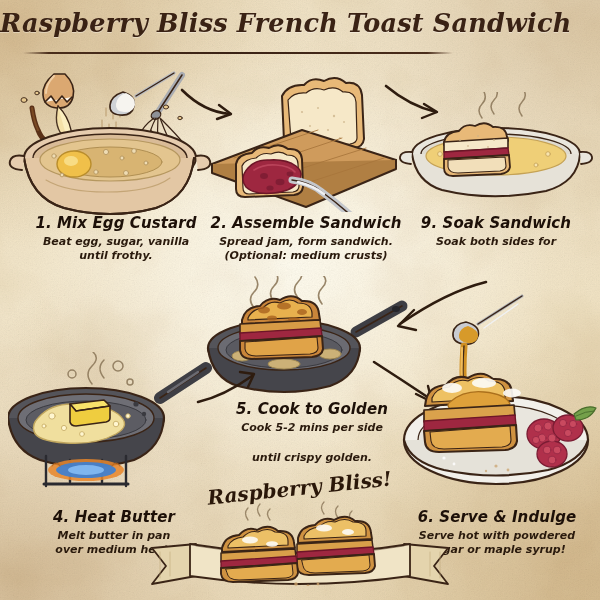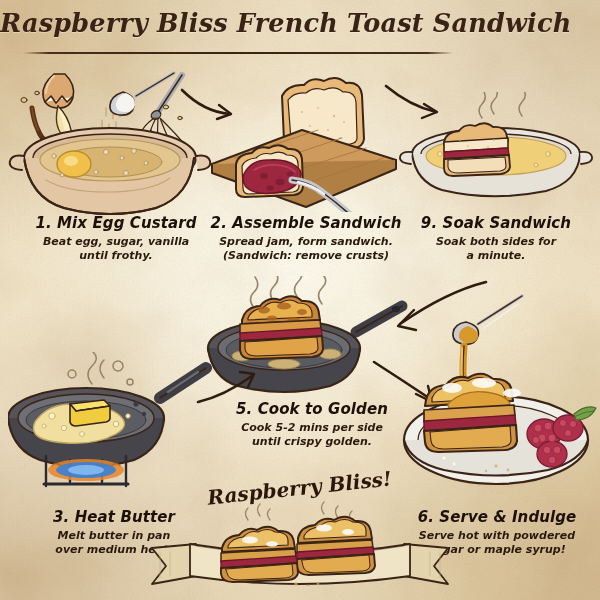--- a/index.html
+++ b/index.html
@@ -215,21 +215,21 @@
         <path d="M92 110 q16 4 26 12" stroke="#f0f1f3" stroke-width="2.4"></path>
         <path d="M154 150 q10 8 14 14" stroke-width="7" stroke="#8b8e94"></path>
         <path d="M154 150 q10 8 14 14" stroke-width="1.4"></path>
       </g>
     </g>
   </svg>
 
   <div class="cap" style="left:200px;top:214px;width:212px;">
     <div class="h">2. Assemble Sandwich</div>
     <div class="d">Spread jam, form sandwich.</div>
-    <div class="d" style="margin-top:0">(Sandwich: remove crusts)</div>
+    <div class="d" style="margin-top:0">(Optional: medium crusts)</div>
   </div>
 
   <svg class="art" style="left:382px;top:78px;" width="70" height="46" viewBox="0 0 70 46">
     <g fill="none" stroke="#2e1c0f" stroke-width="2.6" stroke-linecap="round">
       <path d="M4 8 q24 20 50 26"></path>
       <path d="M42 26 l13 8 l-15 6" stroke-width="2.4" stroke-linejoin="round"></path>
     </g>
   </svg>
 
   <svg class="art" style="left:398px;top:92px;" width="196" height="120" viewBox="0 0 196 120">
@@ -270,21 +270,20 @@
           <circle cx="70" cy="54" r="1"></circle>
             <circle cx="90" cy="55" r="1"></circle>
         </g>
       </g>
     </g>
   </svg>
 
   <div class="cap" style="left:396px;top:214px;width:200px;">
     <div class="h">9. Soak Sandwich</div>
     <div class="d">Soak both sides for</div>
-    <div class="d" style="margin-top:0">a minute.</div>
   </div>
 
   <svg class="art" style="left:352px;top:276px;" width="140" height="70" viewBox="0 0 140 70">
     <g fill="none" stroke="#2e1c0f" stroke-width="2.6" stroke-linecap="round">
       <path d="M134 6 q-40 10 -86 42"></path>
       <path d="M62 34 l-16 16 l18 4" stroke-width="2.4" stroke-linejoin="round"></path>
     </g>
   </svg>
 
   <svg class="art" style="left:206px;top:276px;" width="206" height="125" viewBox="0 0 206 125">
@@ -326,21 +325,21 @@
         <path d="M34 57 l81 -5 l1 8 l-82 5z" fill="#9e2740" stroke="#6d1628" stroke-width="1.4"></path>
         <path d="M34 65 l82 -5 l1 13 q-1 7 -11 8 l-60 2 q-11 0 -12 -9z" fill="#c9853a" stroke-width="2"></path>
         <path d="M39 66 l72 -5 l1 11 q0 5 -8 6 l-54 2 q-10 0 -11 -7z" fill="#e0a348" stroke-width="1.1"></path>
       </g>
     </g>
   </svg>
 
   <div class="cap" style="left:212px;top:400px;width:200px;">
     <div class="h">5. Cook to Golden</div>
     <div class="d">Cook 5-2 mins per side</div>
-    <div class="d" style="margin-top:0">until crispy golden.</div>
+    <div class="d" style="margin-top:16px">until crispy golden.</div>
   </div>
 
   <svg class="art" style="left:8px;top:352px;" width="206" height="158" viewBox="0 0 206 158">
     <g stroke="#3a2416" fill="none" stroke-linecap="round" stroke-linejoin="round">
 
       <g stroke="#8e7a5c" stroke-width="1.5" opacity=".9">
         <path d="M84 32 q-8 -10 0 -18 q8 -8 1 -14"></path>
         <path d="M96 26 q-8 -10 0 -18"></path>
         <circle cx="64" cy="22" r="4"></circle>
           <circle cx="110" cy="14" r="5"></circle>
@@ -390,21 +389,21 @@
         <ellipse cx="78" cy="118" rx="18" ry="5" fill="#7fb6ef"></ellipse>
       </g>
       <g stroke="#b4651f" stroke-width="1.2" fill="none" opacity=".8">
         <path d="M44 114 q4 -6 8 0"></path>
           <path d="M104 114 q4 -6 8 0"></path>
       </g>
     </g>
   </svg>
 
   <div class="cap" style="left:16px;top:508px;width:196px;">
-    <div class="h">3. Heat Butter</div>
+    <div class="h">4. Heat Butter</div>
     <div class="d">Melt butter in pan</div>
     <div class="d" style="margin-top:0">over medium heat.</div>
   </div>
 
   <svg class="art" style="left:196px;top:368px;" width="64" height="40" viewBox="0 0 64 40">
     <g fill="none" stroke="#2e1c0f" stroke-width="2.6" stroke-linecap="round">
       <path d="M2 34 q26 -6 54 -26"></path>
       <path d="M44 4 l14 2 l-6 13" stroke-width="2.4" stroke-linejoin="round"></path>
     </g>
   </svg>

